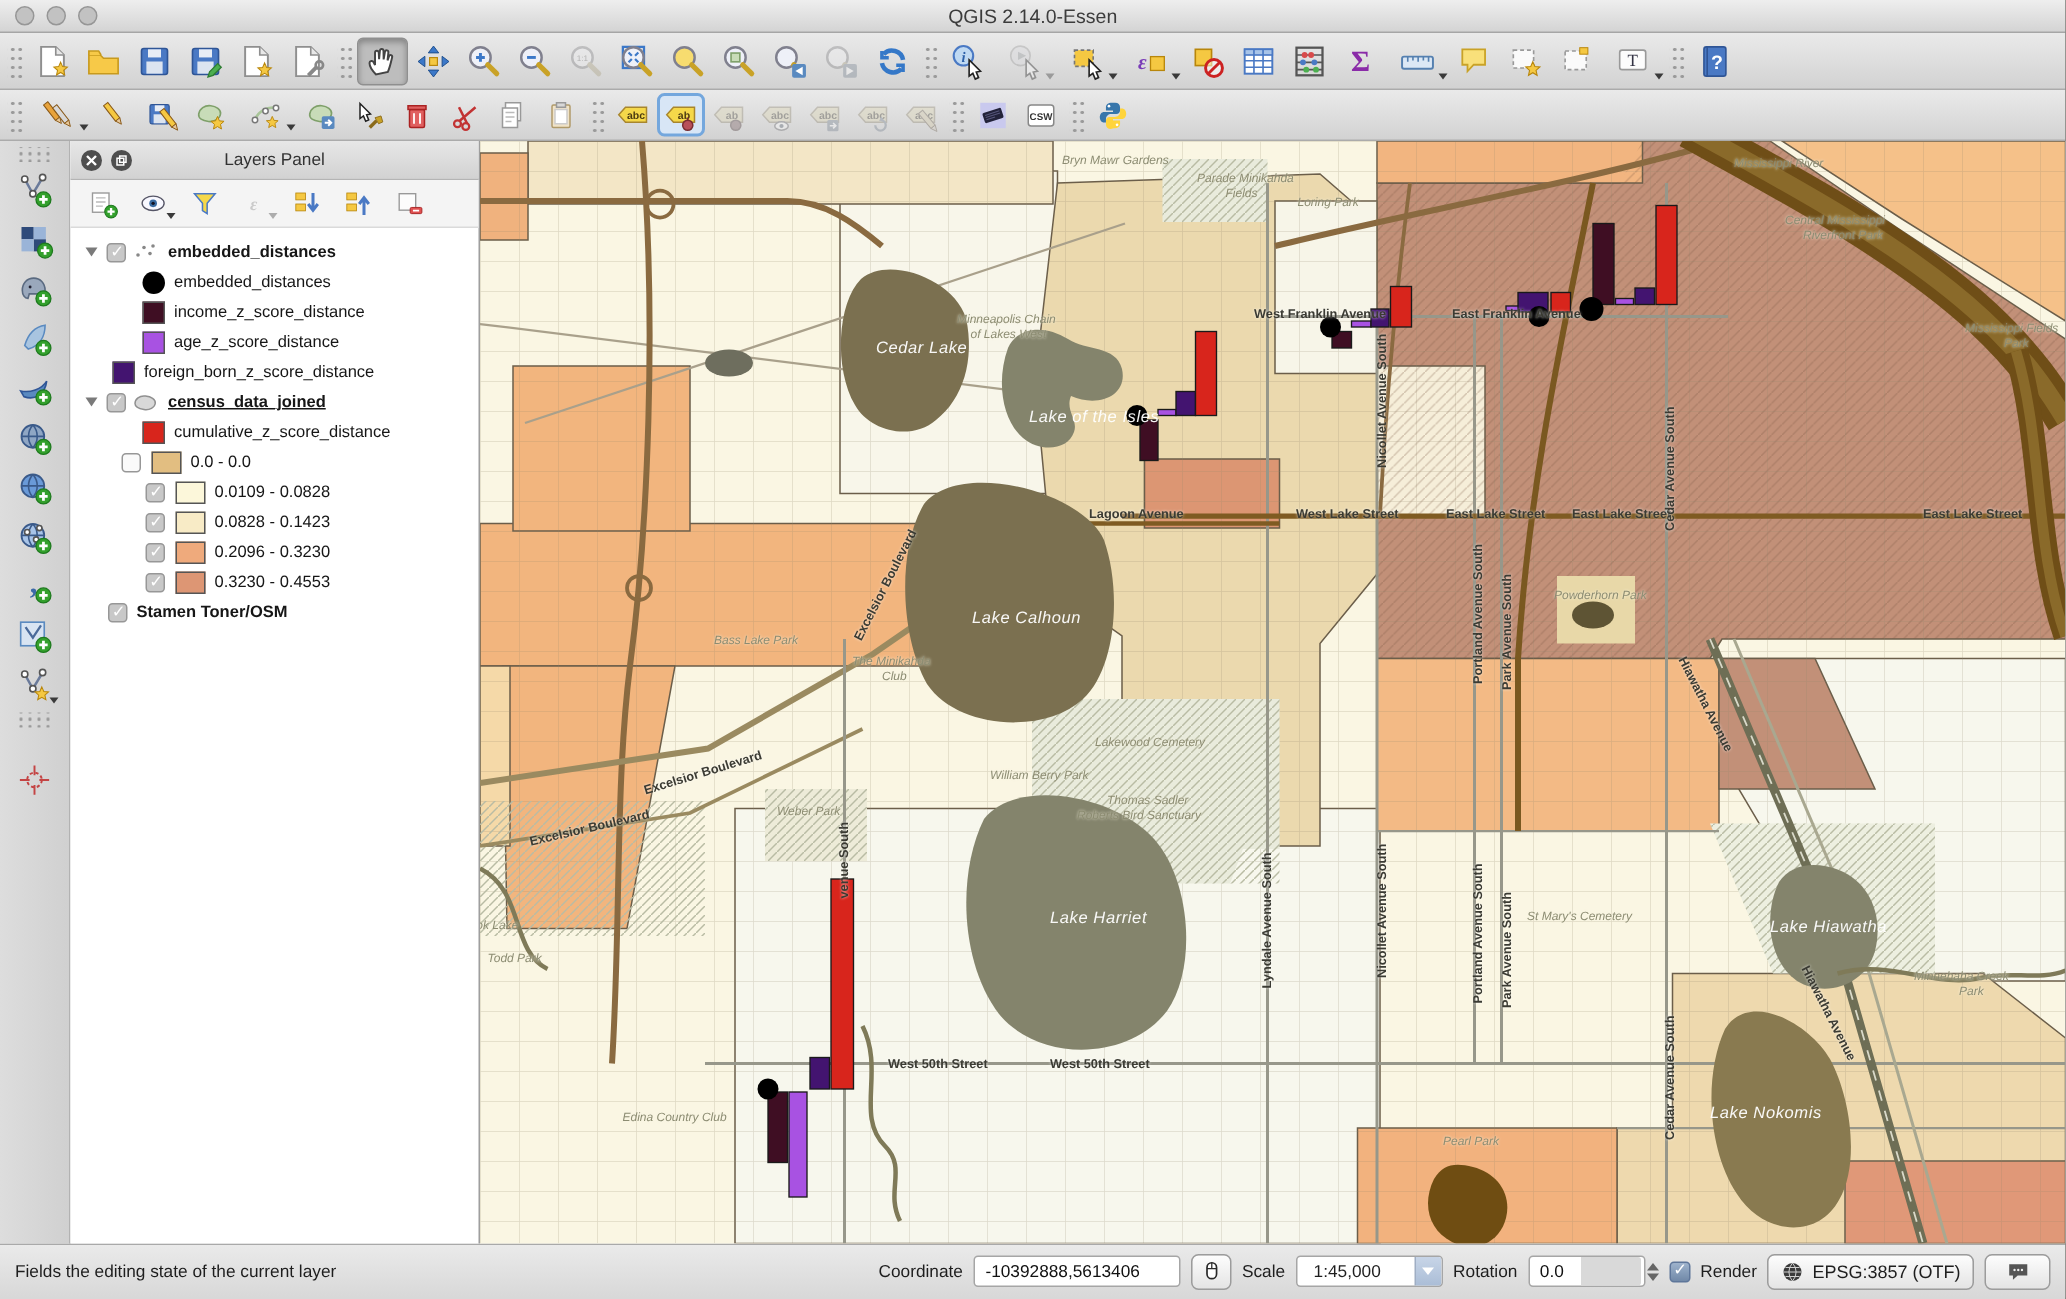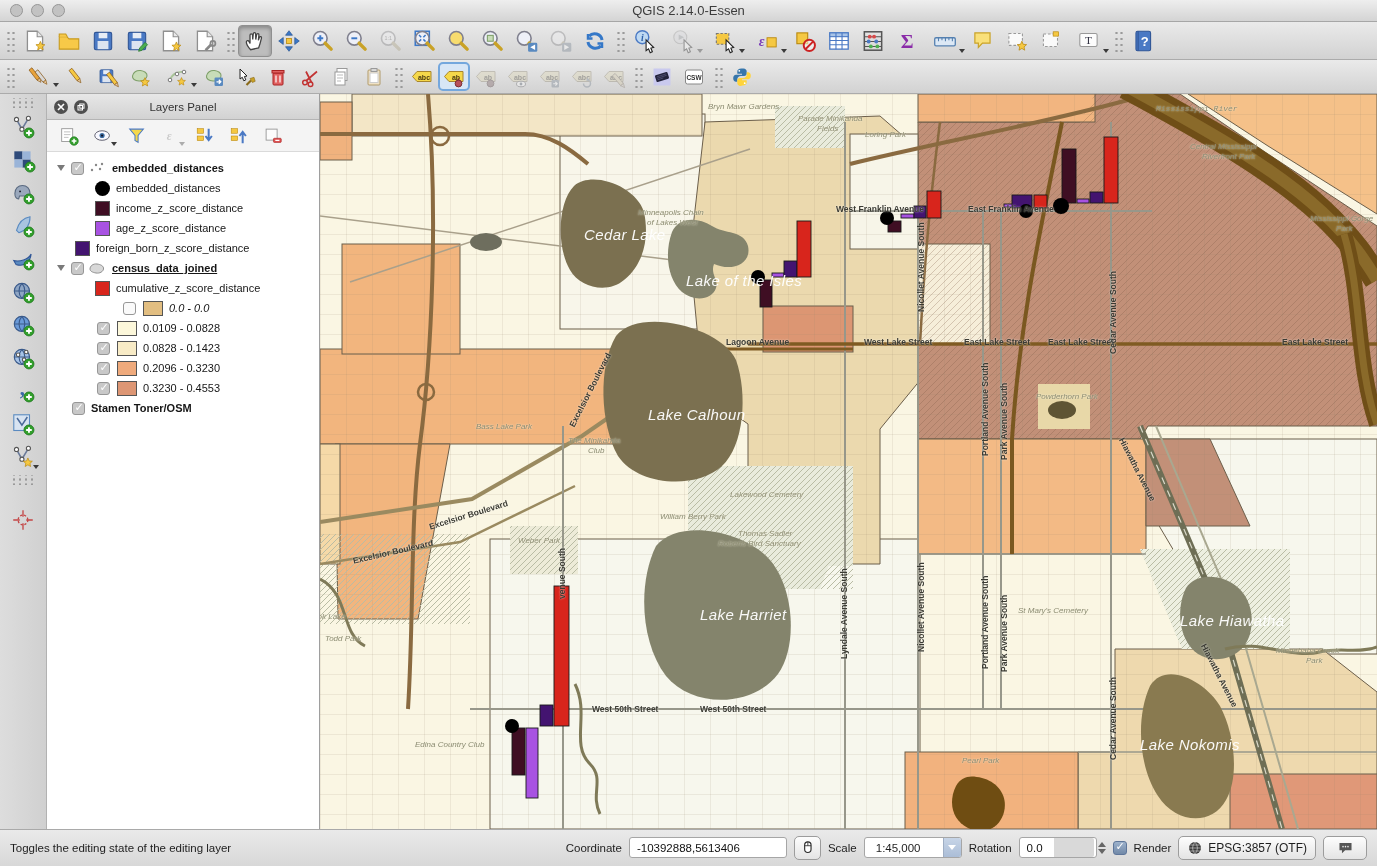--- a/index.html
+++ b/index.html
@@ -62,21 +62,21 @@
   .swatch{width:15px;height:15px;border:1px solid #555;flex:0 0 auto;}
   .swatch.wide{width:20px;}
   .dot-swatch{width:15px;height:15px;border-radius:50%;background:#000;flex:0 0 auto;}
   .layer-ic{width:18px;height:14px;margin-left:4px;flex:0 0 auto;}
   
   .map-canvas{flex:1;position:relative;background:#FAF6E3;overflow:hidden;}
   .map-canvas svg.base{position:absolute;left:0;top:0;}
   .map-labels{position:absolute;left:0;top:0;width:100%;height:100%;pointer-events:none;}
   .ml{position:absolute;white-space:nowrap;transform-origin:0 0;}
   .ml.park{font-size:8px;font-style:italic;color:#8C8C72;text-shadow:0 0 2px rgba(250,246,227,.9);}
-  .ml.water{font-size:15px;font-style:italic;color:#FFFFFF;opacity:.95;letter-spacing:.4px;}
+  .ml.water{font-size:11px;font-style:italic;color:#FFFFFF;opacity:.95;letter-spacing:.4px;}
   .ml.street{font-size:8.5px;font-weight:bold;color:#3B3B33;text-shadow:0 0 2px rgba(255,255,255,.75);}
   
   .statusbar{height:36px;background:linear-gradient(#EAEAEA,#D8D8D8);border-top:1px solid #A9A9A9;
     display:flex;align-items:center;padding:0 10px;font-size:11.5px;color:#1E1E1E;gap:7px;}
   .sb-hint{flex:1;}
   .field{background:#FFF;border:1px solid #A6A6A6;border-radius:3px;height:21px;display:flex;align-items:center;
     padding:0 7px;font-size:11.5px;color:#111;}
   .sb-iconbtn{width:27px;height:24px;border:1px solid #9C9C9C;border-radius:5px;
     background:linear-gradient(#FDFDFD,#E4E4E4);display:flex;align-items:center;justify-content:center;}
   .sb-iconbtn svg{width:17px;height:17px;}
@@ -723,21 +723,21 @@
             <span class="cb on"></span>
             <svg class="layer-ic" viewBox="0 0 18 14">
               <path d="M2 8c0-3 3-5.5 7-5 3.5.4 7 2 6.5 5-.4 2.7-3.8 4.6-7.5 4C4.5 11.4 2 10.2 2 8z" fill="#D8D8D8" stroke="#909090"></path>
             </svg>
             <span class="lbl b u">census_data_joined</span>
           </div>
           <div class="tree-row" style="padding-left: 48px;">
             <span class="swatch" style="background:#D8251C"></span>
             <span class="lbl">cumulative_z_score_distance</span>
           </div>
-          <div class="tree-row" style="padding-left: 76px; font-style: italic;">
+          <div class="tree-row" style="padding-left: 34px;">
             <span class="cb off"></span>
             <span class="swatch wide" style="background:#E2BE81;margin-left:7px"></span>
             <span class="lbl">0.0 - 0.0</span>
           </div>
           <div class="tree-row" style="padding-left: 50px;">
             <span class="cb on"></span>
             <span class="swatch wide" style="background:#FCF7DA;margin-left:7px"></span>
             <span class="lbl">0.0109 - 0.0828</span>
           </div>
           <div class="tree-row" style="padding-left: 50px;">
@@ -934,33 +934,33 @@
           <span class="ml street" style="left: 788px; top: 666px; transform: rotate(-90deg);">Cedar Avenue South</span>
           <span class="ml park" style="left: 698px; top: 512px;">St Mary's Cemetery</span>
           <span class="ml park" style="left: 716px; top: 298px;">Powderhorn Park</span>
           <span class="ml park" style="left: 642px; top: 662px;">Pearl Park</span>
           <span class="ml water" style="left: 860px; top: 518px;">Lake Hiawatha</span>
           <span class="ml park" style="left: 956px; top: 552px;">Minnehaha Creek</span>
           <span class="ml park" style="left: 986px; top: 562px;">Park</span>
           <span class="ml water" style="left: 820px; top: 642px;">Lake Nokomis</span>
           <span class="ml street" style="left: 888px; top: 548px; transform: rotate(63deg);">Hiawatha Avenue</span>
           <span class="ml street" style="left: 806px; top: 342px; transform: rotate(63deg);">Hiawatha Avenue</span>
-          <span class="ml park" style="left: 836px; top: 10px; font-family: Liberation Mono, monospace;">Mississippi River</span>
+          <span class="ml park" style="left: 836px; top: 10px;">Mississippi River</span>
           <span class="ml park" style="left: 870px; top: 48px;">Central Mississippi</span>
           <span class="ml park" style="left: 882px; top: 58px;">Riverfront Park</span>
-          <span class="ml park" style="left: 990px; top: 120px;">Mississippi Gorge</span>
+          <span class="ml park" style="left: 990px; top: 120px;">Mississippi Fields</span>
           <span class="ml park" style="left: 1016px; top: 130px;">Park</span>
         </div>
     </div>
   </div>
 
   <div class="statusbar">
-    <div class="sb-hint">Toggles the editing state of the editing layer</div>
+    <div class="sb-hint">Fields the editing state of the current layer</div>
     <span>Coordinate</span>
-    <div class="field" style="width:158px">-10392888,5613406</div>
+    <div class="field" style="width:138px">-10392888,5613406</div>
     <div class="sb-iconbtn">
       <svg viewBox="0 0 24 24">
         <rect x="8" y="4" width="9" height="15" rx="4.5" fill="#FFF" stroke="#2A2A2A" stroke-width="1.6"></rect>
         <path d="M12.5 4v5.5M8 9.5h9" stroke="#2A2A2A" stroke-width="1.2" fill="none"></path>
       </svg>
     </div>
     <span>Scale</span>
     <div class="combo">
       <div class="val">1:45,000</div>
       <div class="arrow"></div>

